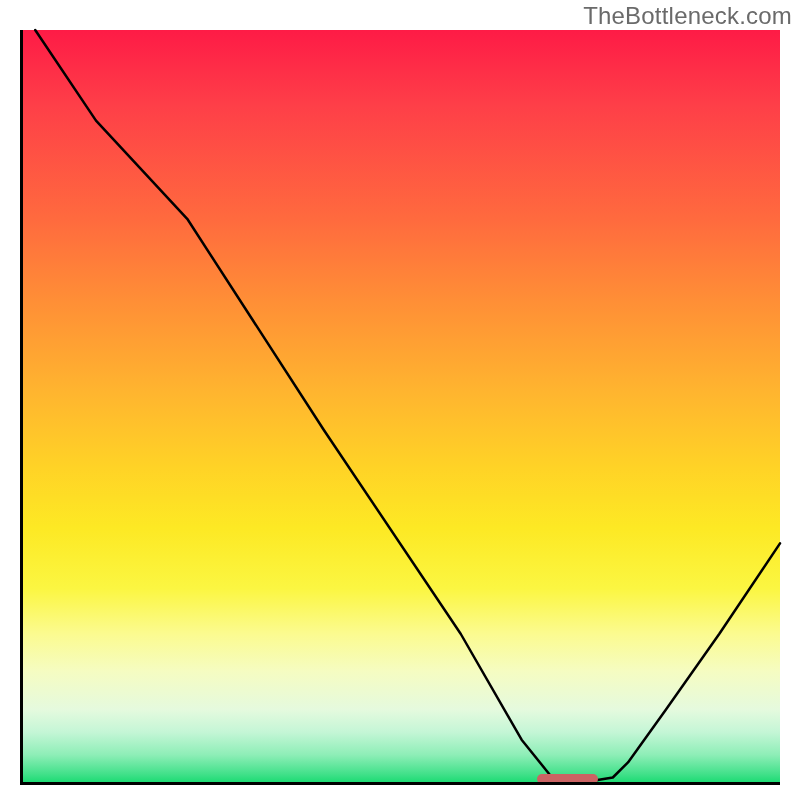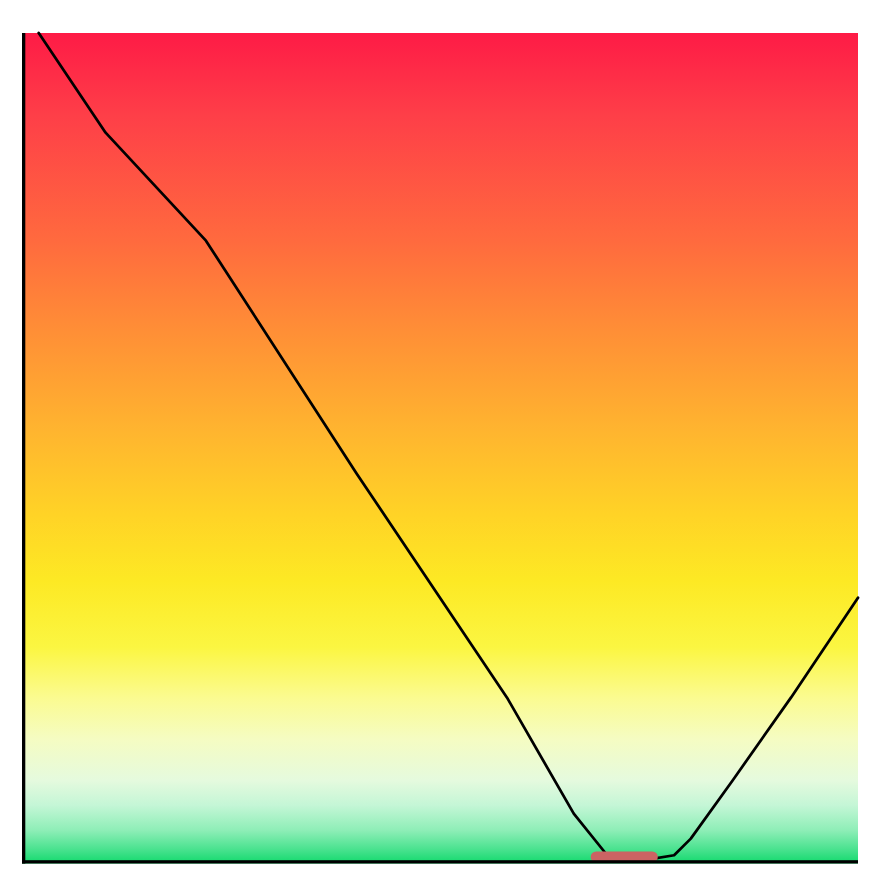--- a/index.html
+++ b/index.html
@@ -85,20 +85,21 @@
   .marker {
     position: absolute;
     background: #cb6363;
     border-radius: 10px;
   }
 </style>
 </head>
 <body>
 
 <div class="wrap">
+  <div class="watermark">TheBottleneck.com</div>
 
   <div class="plot-outer">
     <div class="plot-area"></div>
 
     <svg class="curve" viewBox="0 0 760 755" preserveAspectRatio="none">
       <path id="curve-path" fill="none" stroke="#000" stroke-width="2.5" stroke-linejoin="round" stroke-linecap="round" d="M15.2 0.0 L76.0 90.6 L167.2 188.8 L304.0 400.2 L440.8 604.0 L501.6 709.7 L532.0 747.5 L570.0 751.2 L592.8 747.5 L608.0 732.4 L646.0 679.5 L699.2 604.0 L760.0 513.4"></path>
     </svg>
 
     <div id="marker" class="marker" style="left: 516.8px; top: 744.053px; width: 60.8px; height: 9.815px; background: rgb(203, 99, 99);"></div>
 

